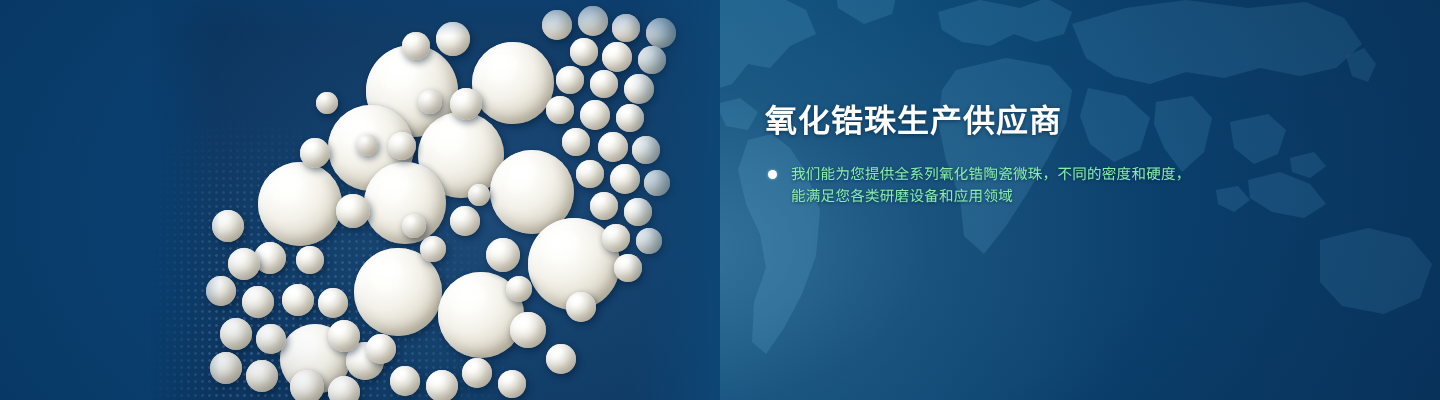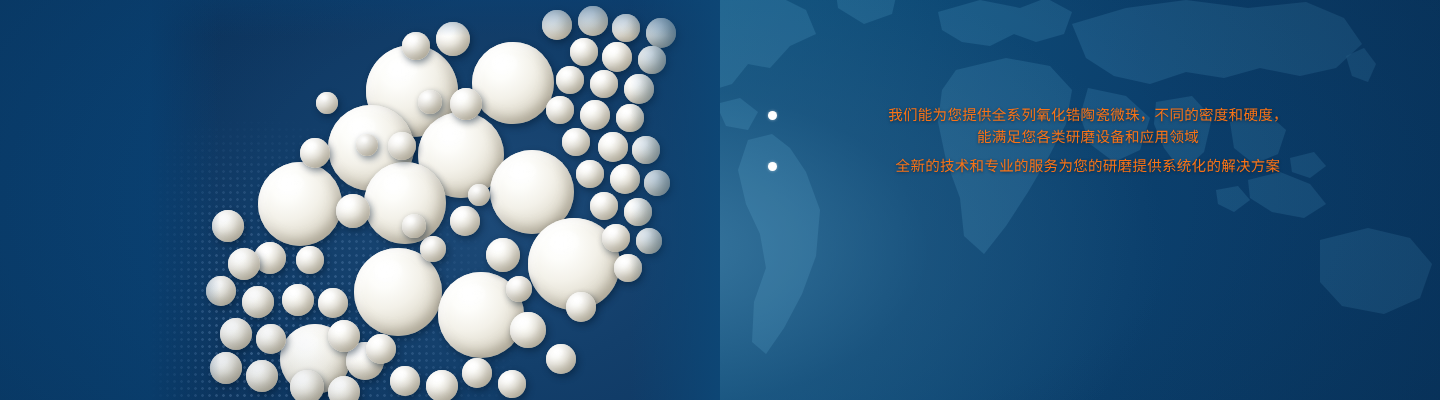--- a/index.html
+++ b/index.html
@@ -116,24 +116,23 @@
   .bullets{
     list-style:none;
     margin:0; padding:0;
   }
   .bullet{
     position:relative;
     padding-left:26px;
     margin-bottom:7px;
     font-size:14.5px;
     line-height:22px;
-    color:#f97316;
+    color:#86efac;
     text-shadow:0 1px 3px rgba(2,22,44,0.6);
     letter-spacing:0.3px;
-    text-align:center;
   }
   .bullet:last-child{margin-bottom:0;}
   .bullet-dot{
     position:absolute;
     left:3px; top:7px;
     width:9px; height:9px;
     border-radius:50%;
     background:#ffffff;
     box-shadow:0 0 3px rgba(255,255,255,0.5);
   }
@@ -265,27 +264,24 @@
     </div>
 
     <div class="beads-fade-t"></div>
     <div class="beads-fade-l"></div>
     <div class="beads-fade-r"></div>
   </div>
 
   <div class="bg-vignette"></div>
 
   <div class="copy">
+    <h1 class="headline">氧化锆珠生产供应商</h1>
 
     <ul class="bullets">
       <li class="bullet">
         <span class="bullet-dot"></span>
         <span class="bullet-line">我们能为您提供全系列氧化锆陶瓷微珠，不同的密度和硬度，</span>
         <span class="bullet-line">能满足您各类研磨设备和应用领域</span>
       </li>
-      <li class="bullet">
-        <span class="bullet-dot"></span>
-        <span class="bullet-line">全新的技术和专业的服务为您的研磨提供系统化的解决方案</span>
-      </li>
     </ul>
   </div>
 
 </div>
 
 </body></html>

